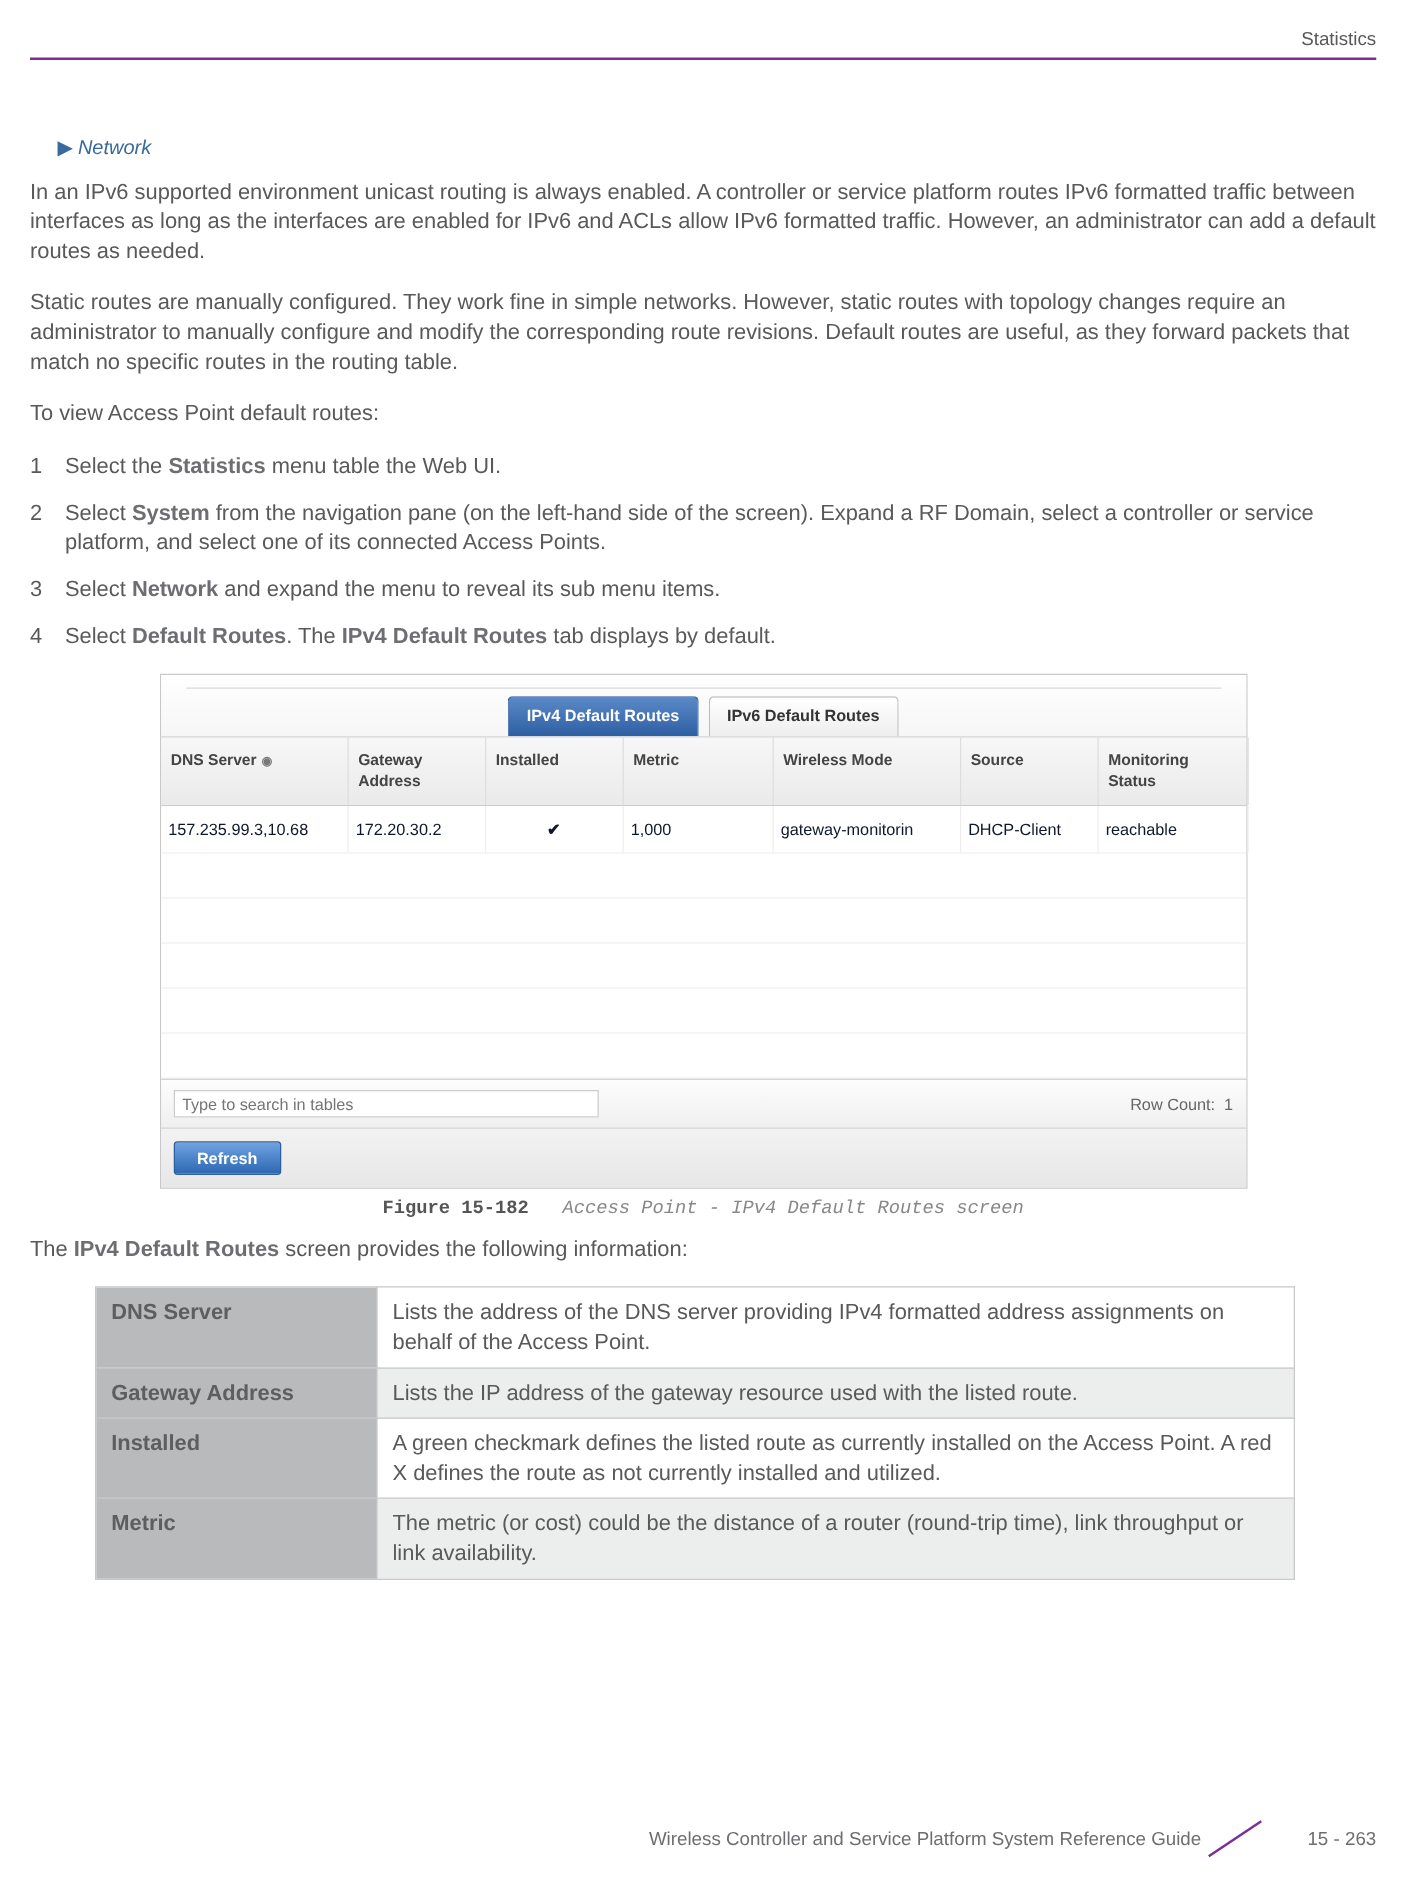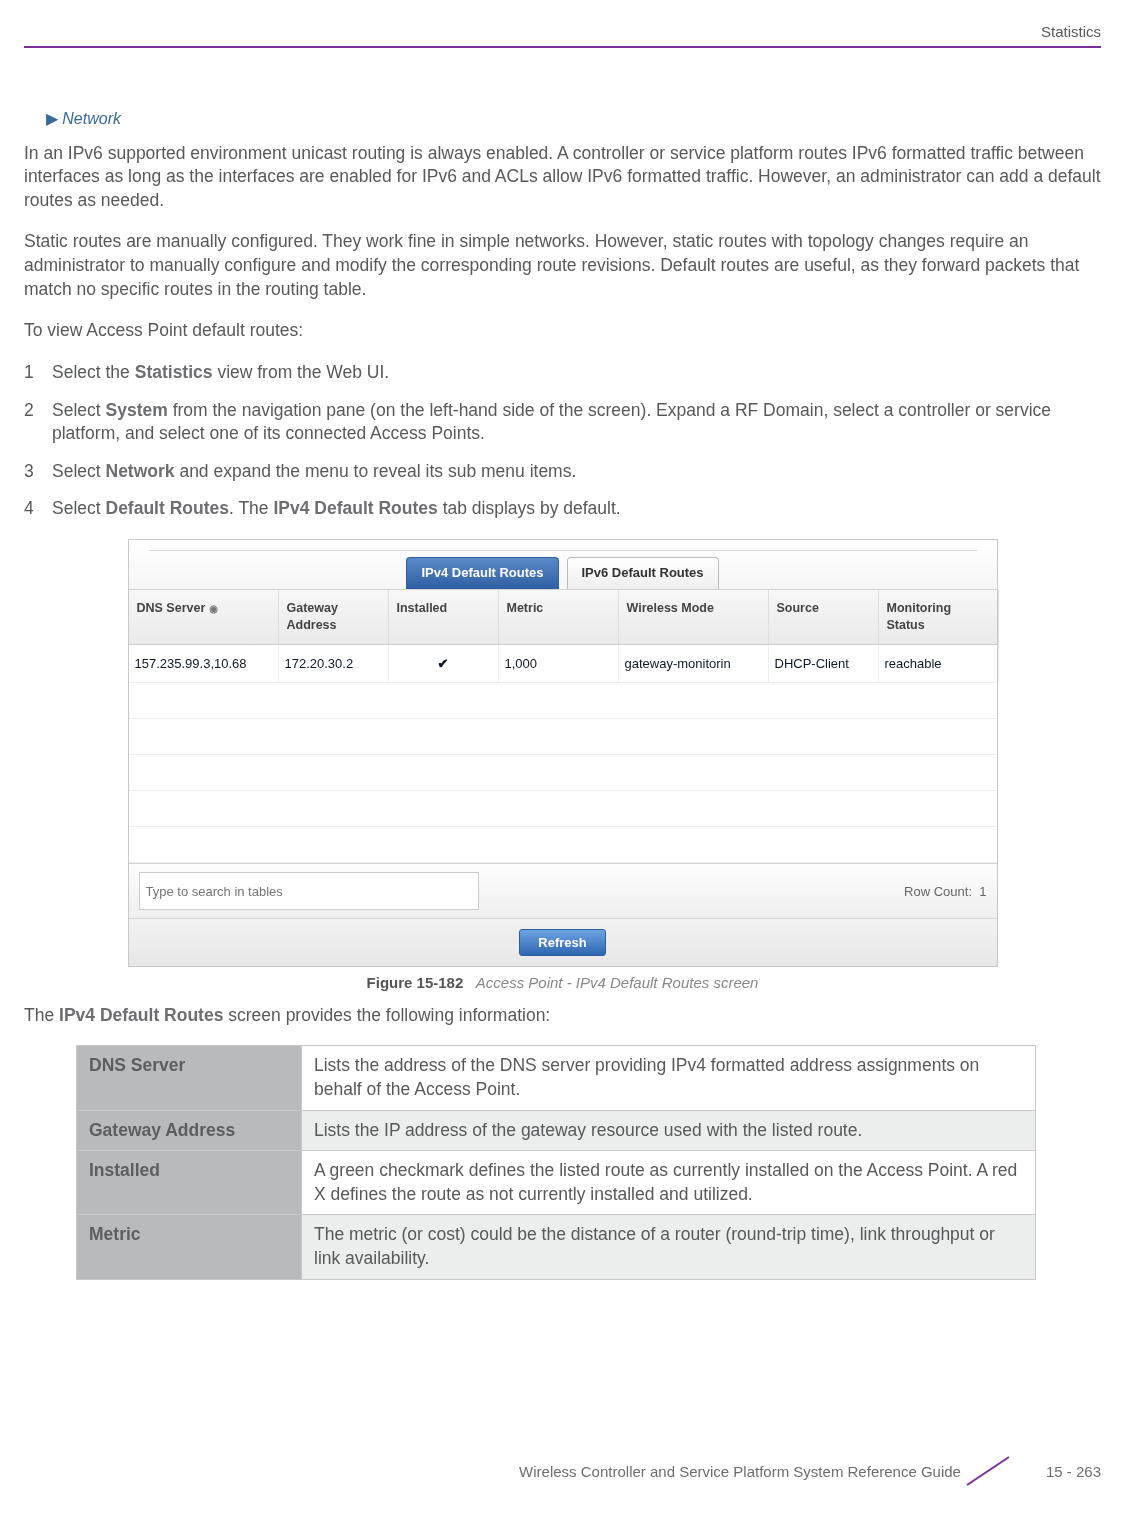--- a/index.html
+++ b/index.html
@@ -105,38 +105,38 @@
   .ss-empty { height: 36px; border-bottom: 1px solid #eee; background:#fff; }
   .ss-check { color: #2e9e3f; font-weight:700; text-align:center; font-size:15px;}
   .ss-foot {
     display: flex; align-items: center; justify-content: space-between;
     padding: 8px 10px;
     border-top: 1px solid #d4d4d4;
     background: linear-gradient(#fdfdfd,#efefef);
     color:#777;
   }
   .ss-search {
-    width: 340px; height: 38px; border: 1px solid #ccc; background:#fff;
+    width: 340px; height: 22px; border: 1px solid #ccc; background:#fff;
     padding: 2px 6px; font-size: 13px; color:#888;
   }
   .ss-rowcount { font-size: 13px; color: #666; }
   .ss-btnrow {
-    display:flex; justify-content:center; padding:10px; border-top:1px solid #d4d4d4;
+    display:flex; justify-content:flex-start; padding:10px; border-top:1px solid #d4d4d4;
     background: linear-gradient(#f2f2f2,#e7e7e7);
   }
   .ss-btn {
     padding: 5px 18px;
     border: 1px solid #2f5e9e;
     border-radius: 3px;
     background: linear-gradient(#6ea3e3,#2e67b1);
     color: #fff;
     font-weight: 700;
     font-size: 13px;
   }
-  .fig-cap { text-align: center; margin: 6px 0 10px; font-size: 15px; }
+  .fig-cap { text-align: center; margin: 6px 0 10px; font-size: 15px; font-family: Liberation Mono, monospace; }
   .fig-cap .fb { font-weight: 700; color:#555; }
   .fig-cap .fi { font-style: italic; color:#888; }
   .intro-sub { margin: 0 0 8px 42px; }
   table.desc {
     width: 960px;
     margin: 0 0 0 52px;
     border-collapse: collapse;
     font-size: 17.5px;
   }
   table.desc td {
@@ -178,21 +178,21 @@
     <span class="arrow">▶</span><span>Network</span>
   </div>
 
   <p class="body">In an IPv6 supported environment unicast routing is always enabled. A controller or service platform routes IPv6 formatted traffic between interfaces as long as the interfaces are enabled for IPv6 and ACLs allow IPv6 formatted traffic. However, an administrator can add a default routes as needed.</p>
   <p class="body">Static routes are manually configured. They work fine in simple networks. However, static routes with topology changes require an administrator to manually configure and modify the corresponding route revisions. Default routes are useful, as they forward packets that match no specific routes in the routing table.</p>
   <p class="body">To view Access Point default routes:</p>
 
   <ol class="steps">
     <li>
       <span class="num">1</span>
-      <span class="txt"><span>Select the </span><span class="strong">Statistics</span><span> view from the Web UI.</span></span>
+      <span class="txt"><span>Select the </span><span class="strong">Statistics</span><span> menu table the Web UI.</span></span>
     </li>
     <li>
       <span class="num">2</span>
       <span class="txt"><span>Select </span><span class="strong">System</span><span> from the navigation pane (on the left-hand side of the screen). Expand a RF Domain, select a controller or service platform, and select one of its connected Access Points.</span></span>
     </li>
     <li>
       <span class="num">3</span>
       <span class="txt"><span>Select </span><span class="strong">Network</span><span> and expand the menu to reveal its sub menu items.</span></span>
     </li>
     <li>

